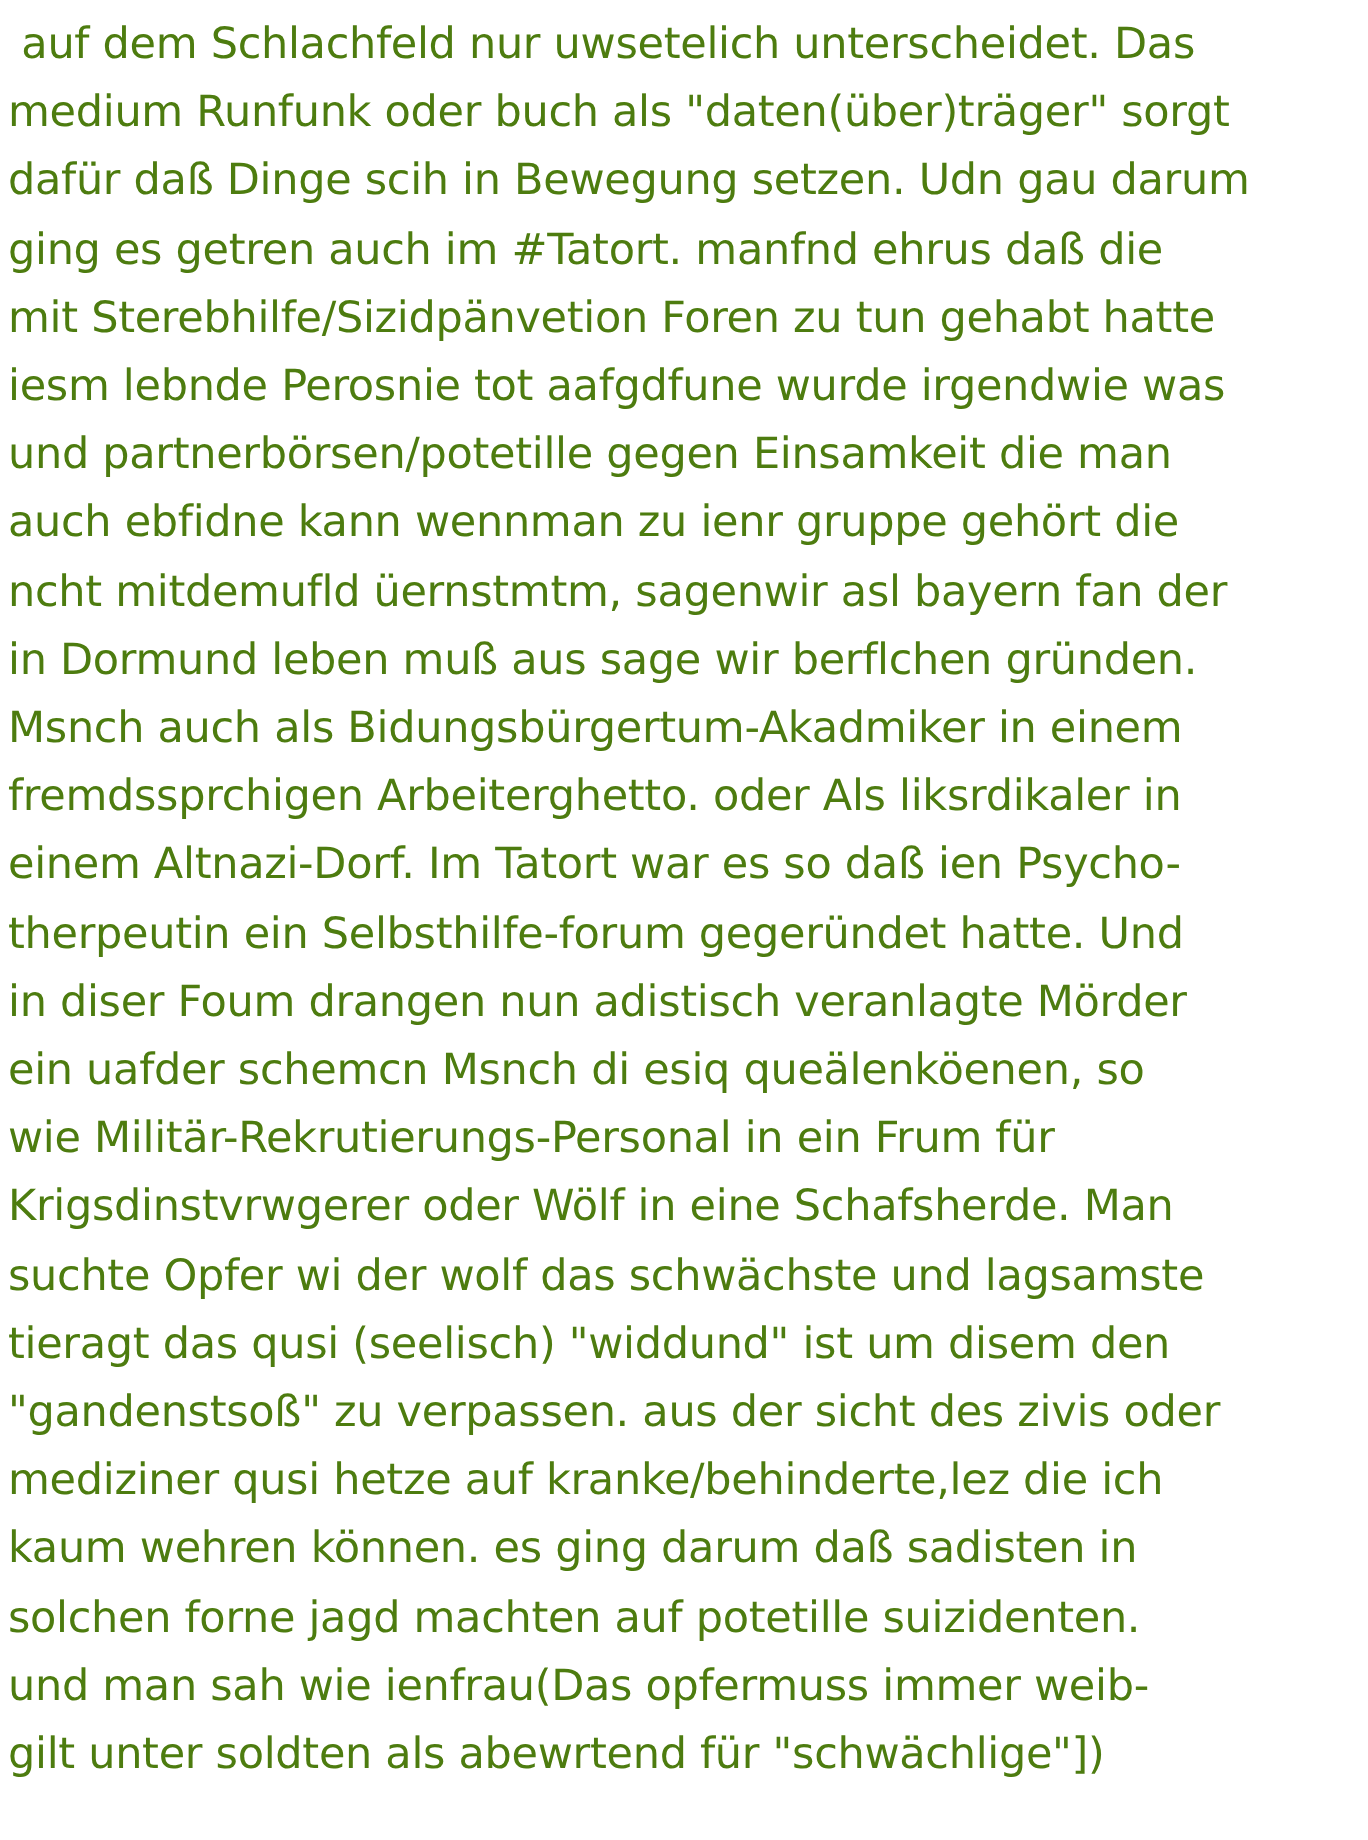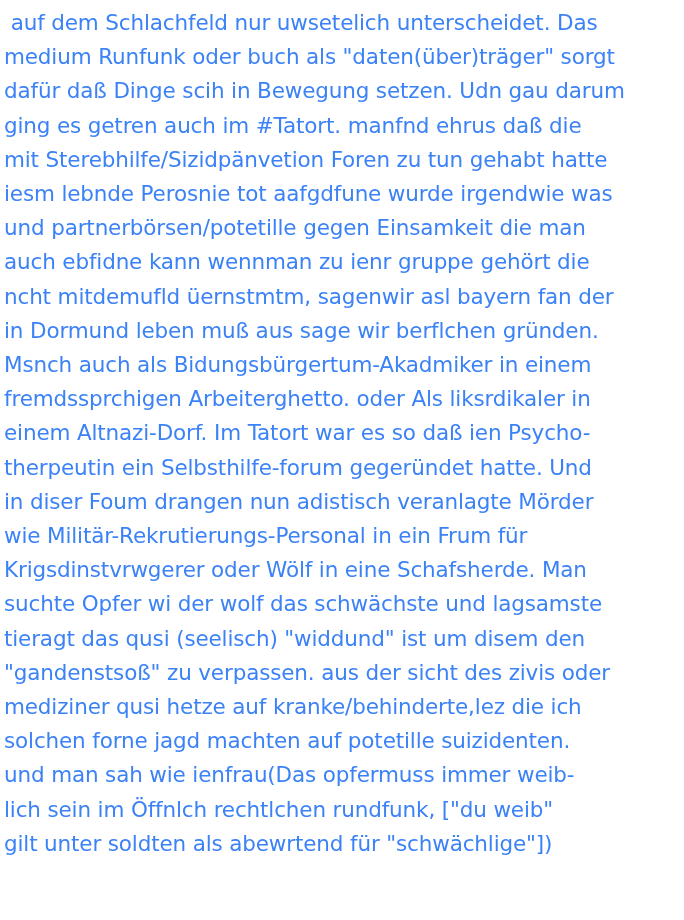--- a/index.html
+++ b/index.html
@@ -14,21 +14,21 @@
     font-family: "DejaVu Sans", sans-serif;
   }
   #document-body {
     box-sizing: border-box;
     padding: 6px 4px 0 4px;
     width: 684px;
   }
   .text-line {
     font-size: 21.5px;
     line-height: 34.2px;
-    color: #3b82f6;
+    color: #4d7c0f;
     white-space: pre;
     letter-spacing: -0.15px;
     font-family: "DejaVu Sans", sans-serif;
   }
   .text-line.first-line {
     text-indent: 0;
   }
 </style>
 </head>
 <body>
@@ -42,23 +42,24 @@
   <div class="text-line">iesm lebnde Perosnie tot aafgdfune wurde irgendwie was</div>
   <div class="text-line">und partnerbörsen/potetille gegen Einsamkeit die man</div>
   <div class="text-line">auch ebfidne kann wennman zu ienr gruppe gehört die</div>
   <div class="text-line">ncht mitdemufld üernstmtm, sagenwir asl bayern fan der</div>
   <div class="text-line">in Dormund leben muß aus sage wir berflchen gründen.</div>
   <div class="text-line">Msnch auch als Bidungsbürgertum-Akadmiker in einem</div>
   <div class="text-line">fremdssprchigen Arbeiterghetto. oder Als liksrdikaler in</div>
   <div class="text-line">einem Altnazi-Dorf. Im Tatort war es so daß ien Psycho-</div>
   <div class="text-line">therpeutin ein Selbsthilfe-forum gegeründet hatte. Und</div>
   <div class="text-line">in diser Foum drangen nun adistisch veranlagte Mörder</div>
+  <div class="text-line">ein uafder schemcn Msnch di esiq queälenköenen, so</div>
   <div class="text-line">wie Militär-Rekrutierungs-Personal in ein Frum für</div>
   <div class="text-line">Krigsdinstvrwgerer oder Wölf in eine Schafsherde. Man</div>
   <div class="text-line">suchte Opfer wi der wolf das schwächste und lagsamste</div>
   <div class="text-line">tieragt das qusi (seelisch) "widdund" ist um disem den</div>
   <div class="text-line">"gandenstsoß" zu verpassen. aus der sicht des zivis oder</div>
   <div class="text-line">mediziner qusi hetze auf kranke/behinderte,lez die ich</div>
+  <div class="text-line">kaum wehren können. es ging darum daß sadisten in</div>
   <div class="text-line">solchen forne jagd machten auf potetille suizidenten.</div>
   <div class="text-line">und man sah wie ienfrau(Das opfermuss immer weib-</div>
-  <div class="text-line">lich sein im Öffnlch rechtlchen rundfunk, ["du weib"</div>
   <div class="text-line">gilt unter soldten als abewrtend für "schwächlige"])</div>
 </div>
 
 </body></html>

